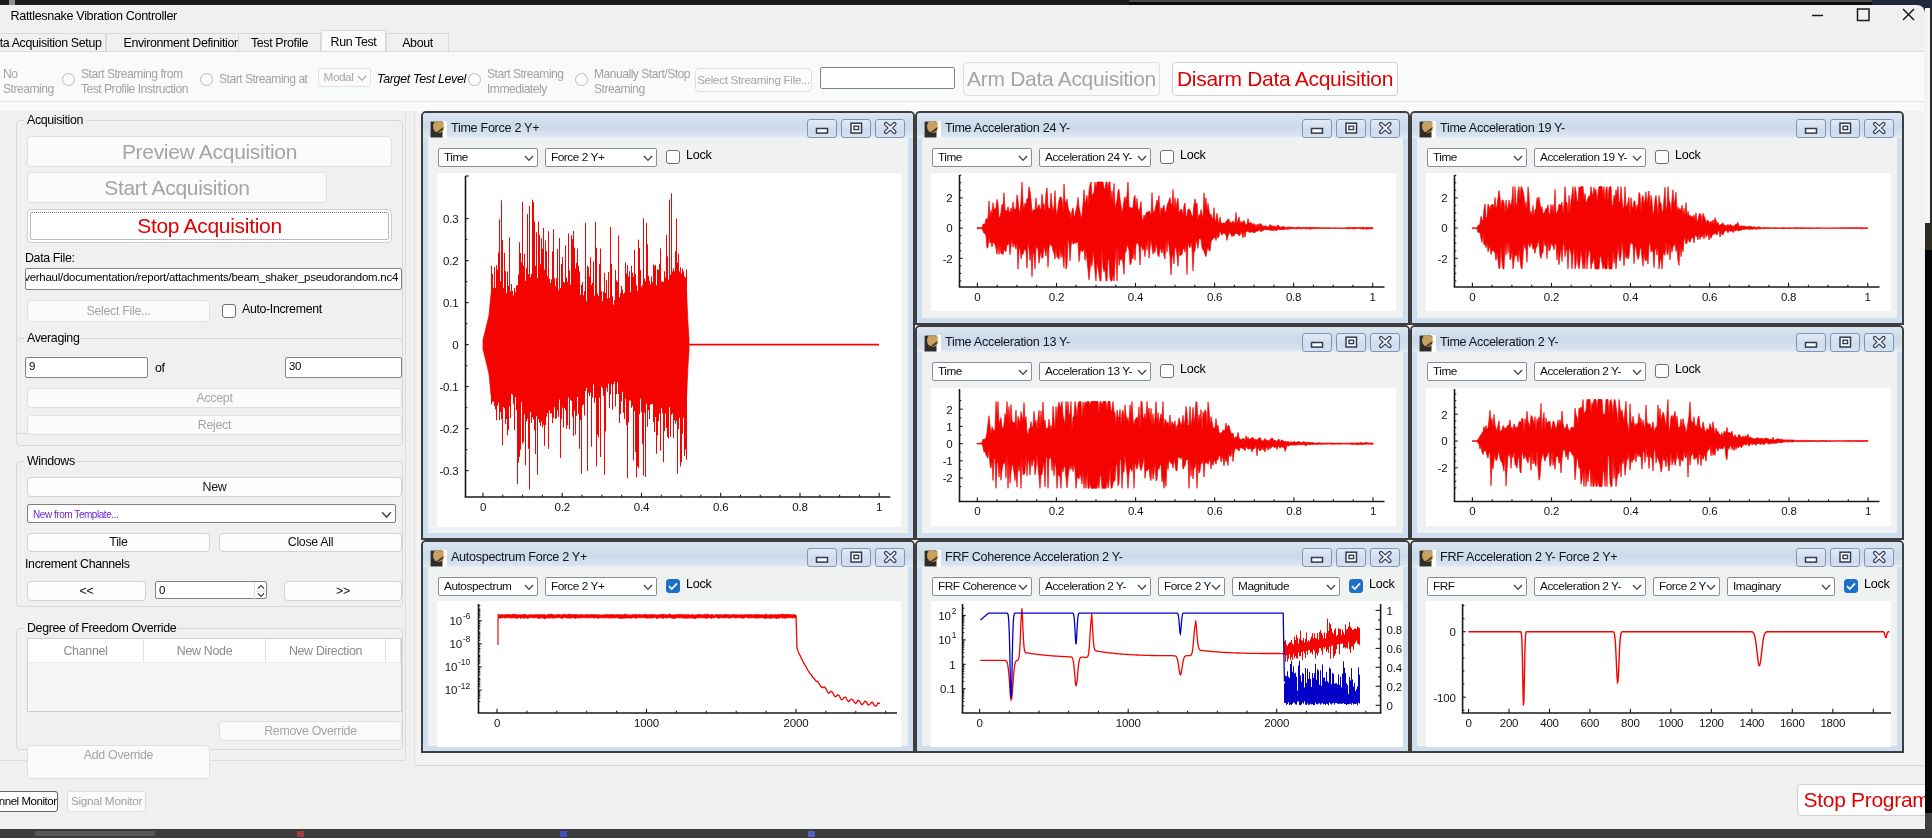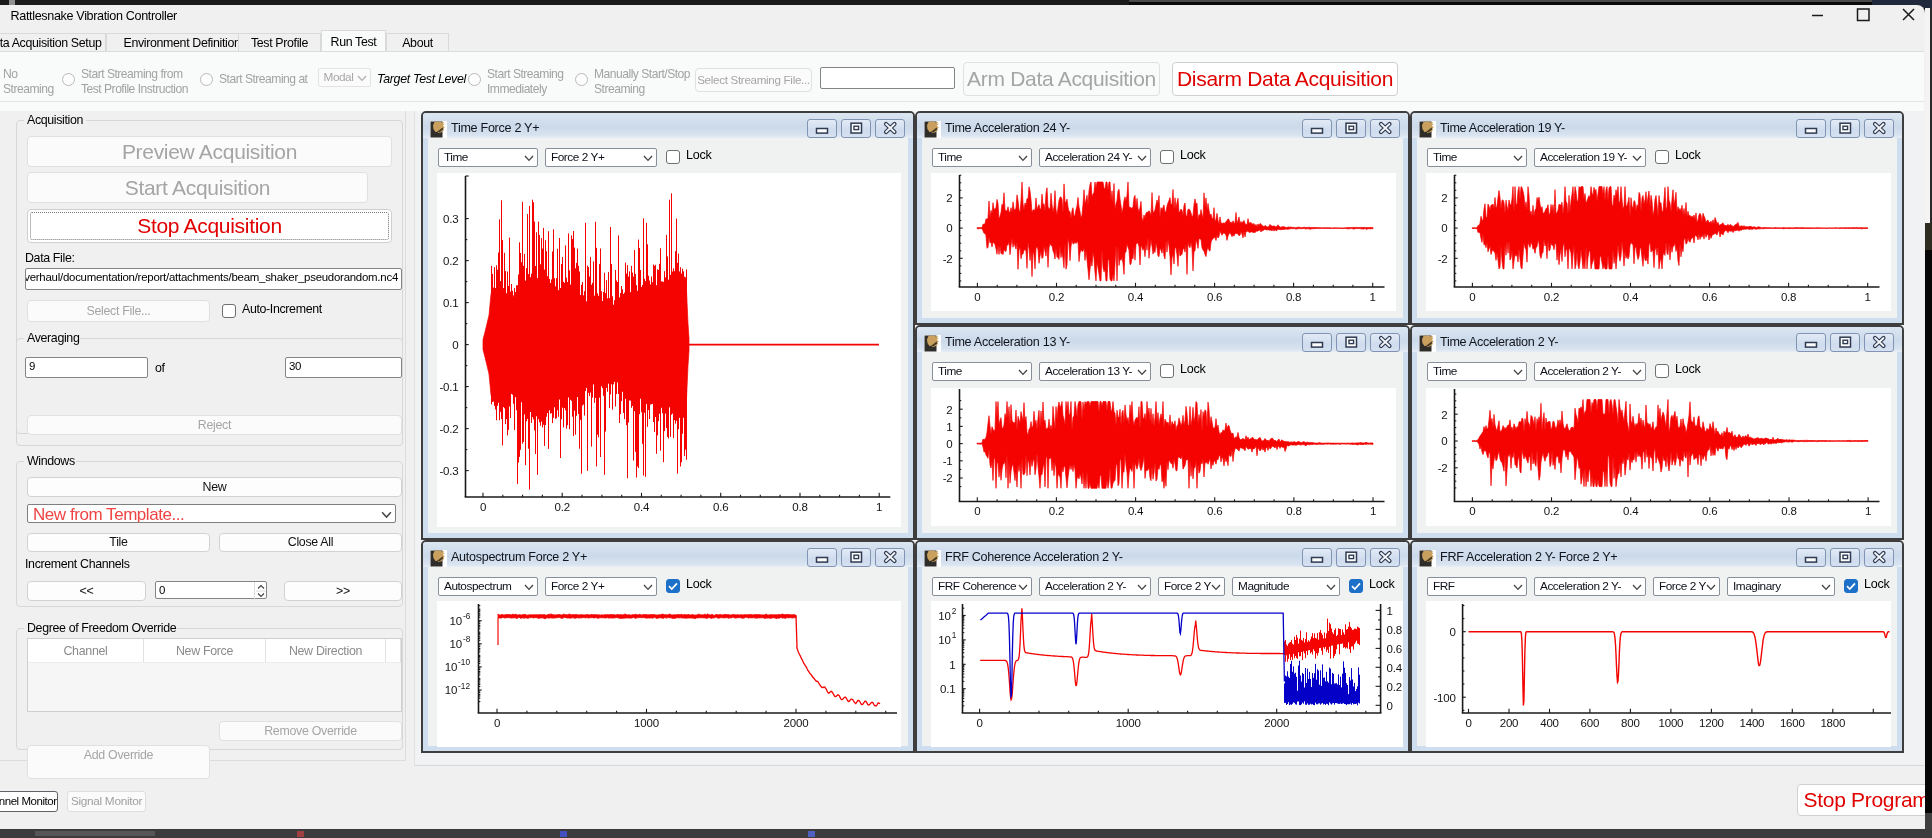--- a/index.html
+++ b/index.html
@@ -47,21 +47,21 @@
 .tbt { position:absolute; left:28px; top:9.5px; font-size:12.6px; letter-spacing:-0.3px; color:#10141c; white-space:nowrap; line-height:11px; }
 .wbs { position:absolute; right:8px; top:6px; height:18.5px; display:flex; gap:3.5px; }
 .wb { position:relative; width:30.5px; height:18.5px; border:1px solid #8194b3; border-radius:3px;
   background:linear-gradient(#e2eaf5,#cfdcee 60%,#d6e1f0); }
 .cnt { position:absolute; left:5px; right:5px; top:25px; bottom:5px; background:#f0f1f1; }
 .crow { position:relative; width:100%; height:40px; }
 .cb { position:absolute; height:19px; background:#fff; border:1px solid #878f9b; border-radius:2px;
   font-size:11.8px; letter-spacing:-0.45px; color:#0c1018; line-height:17px; padding-left:5px; white-space:nowrap; overflow:hidden; }
 .cb .chev { position:absolute; right:3px; top:6px; }
 .cb.dis { border-color:#e3e3e3; color:#a8a8a8; background:#fbfbfb; }
-.cb.big2 { height:19px; line-height:19px; border-color:#7f7f7f; color:#ef4444; font-size:17px; }
+.cb.big2 { height:19px; line-height:19px; border-color:#7f7f7f; color:#6d28d9; font-size:10px; }
 .fig { position:absolute; }
 .tk { stroke:#1a1a1a; stroke-width:1.1; }
 .tl { font-family:"Liberation Sans",sans-serif; font-size:11.5px; fill:#141414; letter-spacing:-0.2px; }
 .ts { font-family:"Liberation Sans",sans-serif; font-size:8.3px; fill:#141414; }
 .thead { display:flex; height:24px; background:#fff; border-bottom:1px solid #ededed; }
 .th { border-right:1px solid #e2e2e2; text-align:center; line-height:24px; font-size:12.4px;
   letter-spacing:-0.3px; color:#8b8b8b; }
 .tbl { position:absolute; border:1px solid #cfcfcf; background:#f9a8d4; overflow:hidden; }
 .tbody { height:49px; background:#f6f6f7; }
 .spin { position:absolute; width:13px; height:18px; border-left:1px solid #ddd; }
@@ -105,32 +105,33 @@
     <div class="rad" style="left:575px;top:72.5px"></div>
     <div class="tlg" style="left:594px;top:67px">Manually Start/Stop<br>Streaming</div>
     <div class="btn dis" style="left:695px;top:68px;width:117px;height:24px;line-height:22px"><span style="font-size:11.6px">Select Streaming File...</span></div>
     <div class="inp" style="left:820px;top:67px;width:135px;height:22px"></div>
     <div class="btn big2b dis" style="left:963px;top:62px;width:197px;height:34px;line-height:32px">Arm Data Acquisition</div>
     <div class="btn big2b stop" style="left:1172px;top:62px;width:226px;height:34px;line-height:32px">Disarm Data Acquisition</div>
   <div id="lpanel"></div>
   <div class="gb" style="left:16px;top:120px;width:387px;height:314px"></div>
     <div class="gbl" style="left:24px;top:113px;width:62px">Acquisition</div>
     <div class="btn big dis" style="left:27px;top:136px;width:365px;height:31px;line-height:29px">Preview Acquisition</div>
-    <div class="btn big dis" style="left:27px;top:172px;width:341px;height:31px;line-height:29px">Start Acquisition</div>
+    <div class="btn big dis" style="left:27px;top:172px;width:300px;height:31px;line-height:29px">Start Acquisition</div>
     <div class="btn big stop" style="left:27px;top:209px;width:365px;height:34px;line-height:32px"><span class="foc"></span>Stop Acquisition</div>
     <div class="lbl" style="left:25px;top:251px">Data File:</div>
     <div class="inp" style="left:25px;top:268px;width:377px;height:22px;direction:rtl"><span style="unicode-bidi:bidi-override;direction:ltr">verhaul/documentation/report/attachments/beam_shaker_pseudorandom.nc4</span></div>
     <div class="btn dis" style="left:27px;top:300px;width:183px;height:22px;line-height:20px">Select File...</div>
     <div class="ck" style="left:222px;top:304px"></div>
     <div class="lbl2" style="left:242px;top:302px">Auto-Increment</div>
     <div class="gb" style="left:16px;top:338px;width:387px;height:108px"></div>
     <div class="gbl" style="left:24px;top:331px;width:56px">Averaging</div>
     <div class="inp" style="left:25px;top:357px;width:123px;height:21px">9</div>
     <div class="lbl" style="left:155px;top:361px">of</div>
     <div class="inp" style="left:285px;top:357px;width:117px;height:21px">30</div>
+    <div class="btn dis" style="left:27px;top:388px;width:375px;height:20px;line-height:18px">Accept</div>
     <div class="btn dis" style="left:27px;top:415px;width:375px;height:20px;line-height:18px">Reject</div>
     <div class="gb" style="left:16px;top:461px;width:387px;height:146px"></div>
     <div class="gbl" style="left:24px;top:454px;width:52px">Windows</div>
     <div class="btn" style="left:27px;top:477px;width:375px;height:20px;line-height:18px">New</div>
     <div class="cb big2" style="left:27px;top:504px;width:369px"><span>New from Template...</span><svg class="chev" width="11" height="8" viewBox="0 0 10 7">
         <path d="M1 1 L5 5.4 L9 1" fill="none" stroke="#444" stroke-width="1.3"></path>
       </svg></div>
     <div class="btn" style="left:27px;top:533px;width:183px;height:19px;line-height:17px">Tile</div>
     <div class="btn" style="left:219px;top:533px;width:183px;height:19px;line-height:17px">Close All</div>
     <div class="lbl" style="left:25px;top:557px">Increment Channels</div>
@@ -140,21 +141,21 @@
         <path d="M3 6.5 L6 3.5 L9 6.5" fill="none" stroke="#444" stroke-width="1.2"></path>
         <path d="M3 11.5 L6 14.5 L9 11.5" fill="none" stroke="#444" stroke-width="1.2"></path>
         <line x1="1" y1="9" x2="11" y2="9" stroke="#ddd" stroke-width="1"></line>
       </svg></div>
     <div class="btn" style="left:284px;top:581px;width:118px;height:20px;line-height:18px">&gt;&gt;</div>
     <div class="gb" style="left:16px;top:628px;width:387px;height:122px"></div>
     <div class="gbl" style="left:24px;top:621px;width:152px">Degree of Freedom Override</div>
     <div class="tbl" style="left:27px;top:638px;width:375px;height:74px">
       <div class="thead">
         <div class="th" style="width:116px">Channel</div>
-        <div class="th" style="width:122px">New Force</div>
+        <div class="th" style="width:122px">New Node</div>
         <div class="th" style="width:120px">New Direction</div>
         <div class="th" style="flex:1"></div>
       </div>
       <div class="tbody"></div>
     </div>
     <div class="btn dis" style="left:27px;top:745px;width:183px;height:34px;line-height:18px">Add Override</div>
     <div class="btn dis" style="left:219px;top:721px;width:183px;height:20px;line-height:18px">Remove Override</div>
   <div id="mdi"></div>
   <div class="win" style="left:421px;top:111px;width:494px;height:429px">
       <div class="tb">

